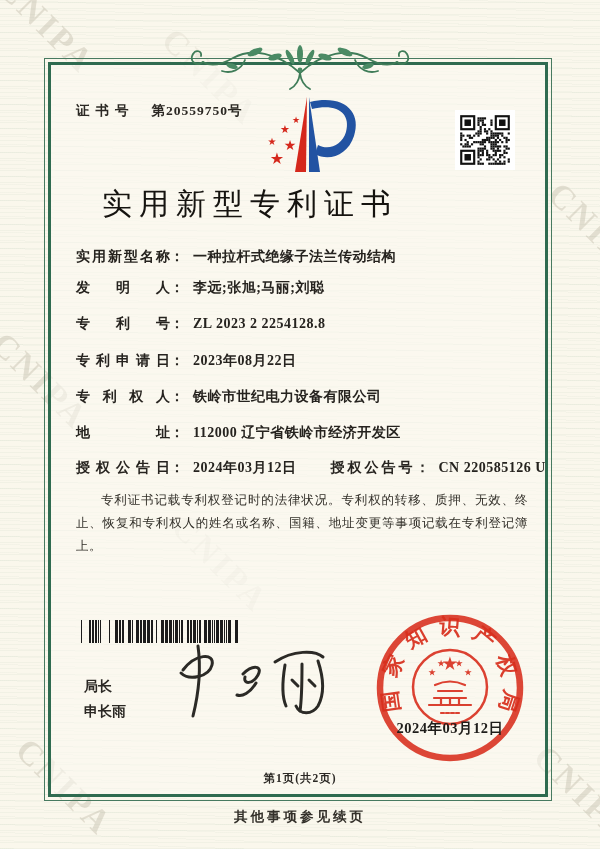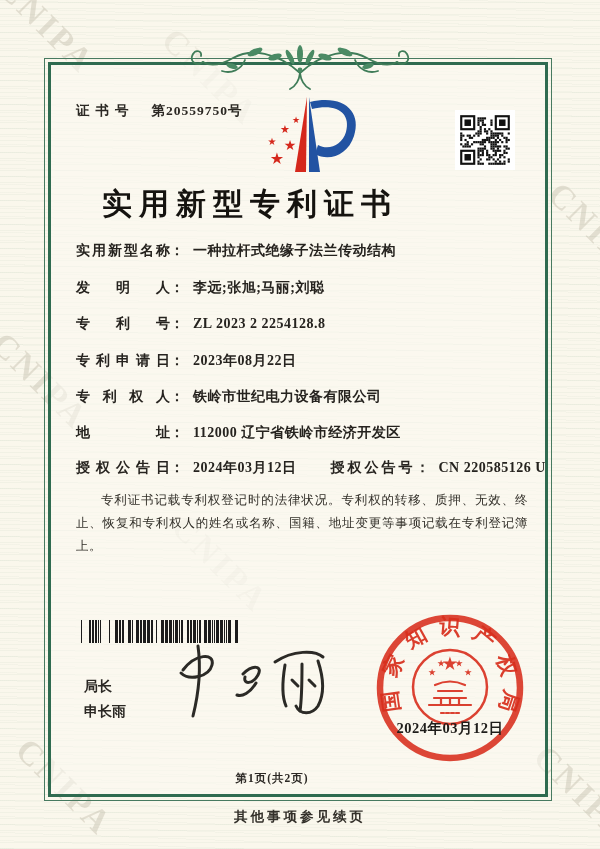--- a/index.html
+++ b/index.html
@@ -24,42 +24,42 @@
     box-sizing:border-box;background:rgba(252,250,242,0.55);
   }
   .ornament{position:absolute;left:185px;top:40px;width:230px;height:52px;}
   .certno{position:absolute;left:76px;top:102px;font-size:13.5px;font-weight:bold;color:#2b2823;}
   .certno .pfx{letter-spacing:6px;margin-right:17px;}
   .certno .num{letter-spacing:1px;}
   .logo{position:absolute;left:250px;top:92px;width:120px;height:86px;}
   .qr{position:absolute;left:455px;top:110px;width:54px;height:54px;background:#fff;padding:3px;}
   .title{
     position:absolute;left:0;top:184px;width:500px;text-align:center;
-    font-size:30px;font-weight:bold;letter-spacing:7px;color:#15130f;
+    font-size:30px;font-weight:normal;letter-spacing:7px;color:#15130f;
   }
   .row{position:absolute;left:76px;font-size:14px;font-weight:bold;color:#26231f;white-space:nowrap;}
   .flabel{display:inline-block;width:94px;text-align:justify;text-align-last:justify;}
   .colon{display:inline-block;margin-right:9px;}
   .fvalue{letter-spacing:.5px;}
   .glabel{letter-spacing:3px;}
   .grant{margin-left:34px;text-align:right;}
   .paras{
     position:absolute;left:76px;top:489px;width:452px;
     font-size:12.5px;line-height:1.82;text-align:justify;color:#33302a;letter-spacing:.4px;
   }
   .paras p{margin:0 0 7px 0;text-indent:2em;}
   .barcode{position:absolute;left:75px;top:620px;width:168px;height:23px;}
   .sig-title{position:absolute;left:84px;top:678px;font-size:14px;font-weight:bold;
     font-family:"Liberation Sans","DejaVu Sans",sans-serif;color:#2b2824;}
   .sig-name{position:absolute;left:84px;top:703px;font-size:14px;font-weight:bold;
     font-family:"Liberation Sans","DejaVu Sans",sans-serif;color:#2b2824;}
   .signature{position:absolute;left:155px;top:638px;width:195px;height:88px;}
   .seal{position:absolute;left:371px;top:609px;width:158px;height:158px;mix-blend-mode:multiply;}
   .seal text{font-family:"Liberation Serif",serif;font-weight:bold;}
-  .footer-page{position:absolute;left:0;top:771px;width:544px;text-align:center;
+  .footer-page{position:absolute;left:0;top:771px;width:600px;text-align:center;
     font-size:11.5px;font-weight:bold;letter-spacing:1px;color:#2b2824;}
   .cont-note{position:absolute;left:0;top:808px;width:600px;text-align:center;
     font-size:13.5px;font-weight:bold;letter-spacing:3px;color:#33302a;}
 </style>
 </head>
 <body>
 
 <div>
 
   <span class="wm" style="left:-14px;top:6px;">CNIPA</span>
@@ -277,21 +277,21 @@
       <rect x="34" y="2" width="14" height="14" fill="#111"></rect>
       <rect x="36" y="4" width="10" height="10" fill="#fff"></rect>
       <rect x="38" y="6" width="6" height="6" fill="#111"></rect>
       <rect x="2" y="34" width="14" height="14" fill="#111"></rect>
       <rect x="4" y="36" width="10" height="10" fill="#fff"></rect>
       <rect x="6" y="38" width="6" height="6" fill="#111"></rect>
     </svg>
 
   <div class="title">实用新型专利证书</div>
 
-  <div class="row" style="top:242px;">
+  <div class="row" style="top:248px;">
     <span class="flabel">实用新型名称</span><span class="colon">：</span><span class="fvalue">一种拉杆式绝缘子法兰传动结构</span>
   </div>
   <div class="row" style="top:279px;">
     <span class="flabel">发明人</span><span class="colon">：</span><span class="fvalue">李远;张旭;马丽;刘聪</span>
   </div>
   <div class="row" style="top:315px;">
     <span class="flabel">专利号</span><span class="colon">：</span><span class="fvalue">ZL 2023 2 2254128.8</span>
   </div>
   <div class="row" style="top:352px;">
     <span class="flabel">专利申请日</span><span class="colon">：</span><span class="fvalue">2023年08月22日</span>

